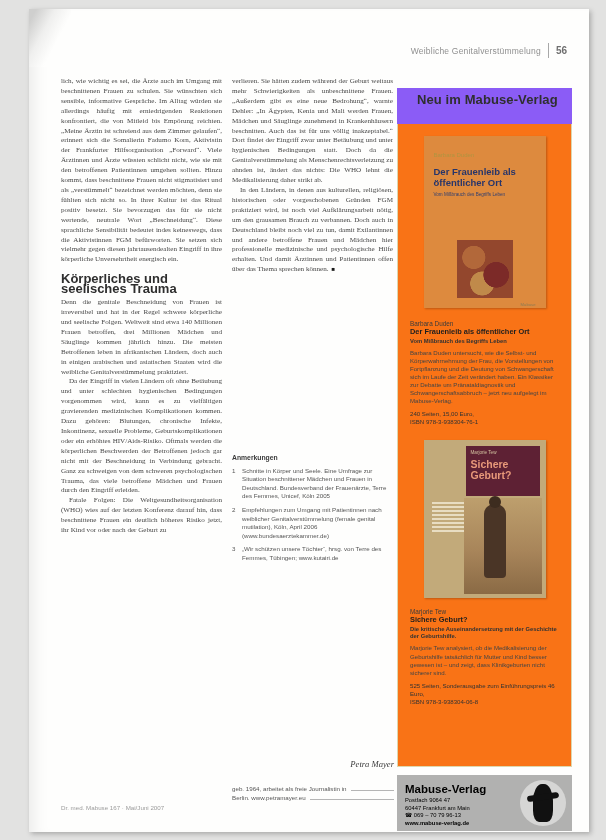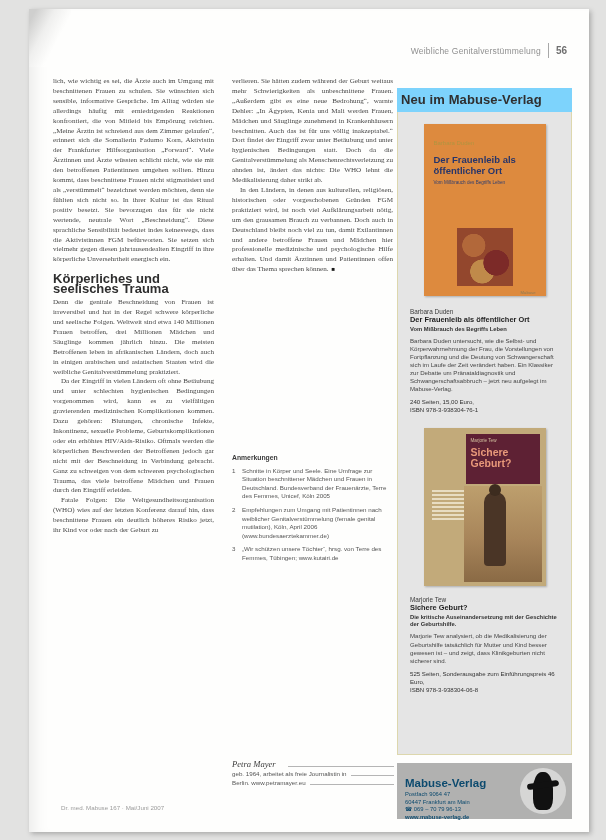--- a/index.html
+++ b/index.html
@@ -23,61 +23,61 @@
   }
   .section-title{font-size:8.5px;color:#909090;letter-spacing:.2px;}
   .header-sep{width:1px;height:15px;background:#a8a8a8;}
   .page-number{font-size:10px;font-weight:bold;color:#6f6f6f;}
   
   .col{
     position:absolute;top:68px;width:161px;overflow:hidden;
     font-family:"Liberation Serif",serif;font-size:7.1px;line-height:9.9px;
     color:#474747;text-align:justify;
   }
-  .col-left{left:24px;height:716px;}
+  .col-left{left:32px;height:716px;}
   .col-mid{left:203px;height:352px;}
   .col p{margin:0;}
   .col p.indent{text-indent:8px;}
   .subheading{
     font-family:"Liberation Sans",sans-serif;font-weight:bold;font-size:13px;
     color:#2e2e2e;margin:9px 0 4px;line-height:10px;text-align:left;
   }
   .end-mark{font-size:6px;color:#1a1a1a;margin-left:3px;}
   
   .notes{
     position:absolute;left:203px;top:445px;width:160px;
     font-size:6.2px;line-height:8.6px;color:#555;
   }
   .notes-heading{font-weight:bold;font-size:6.8px;color:#3a3a3a;margin:0 0 4px;}
   .note{display:flex;margin:0 0 5px;}
   .note-num{width:10px;flex:none;}
   .note-text{flex:1;}
   
   .author-block{position:absolute;left:203px;top:750px;width:162px;}
-  .author-row{display:flex;align-items:flex-end;gap:12px;}
+  .author-row{display:flex;align-items:flex-end;gap:12px;flex-direction:column;}
   .author-name{
     font-family:"Liberation Serif",serif;font-style:italic;font-size:8.6px;color:#3c3c3c;
     white-space:nowrap;
   }
   .fill-line{flex:1;border-bottom:1px solid #b5b5b5;height:1px;margin-bottom:2px;}
   .author-bio{font-size:6.2px;line-height:9px;color:#555;}
   .bio-row{display:flex;align-items:flex-end;gap:4px;border-bottom:0;}
   .bio-row span{white-space:nowrap;}
   
   .page-footer{
     position:absolute;left:32px;top:795px;font-size:6.2px;color:#9b9b9b;
   }
   
   .sidebar{position:absolute;left:368px;top:79px;width:175px;}
   .sb-header{
-    height:24px;background:#7dd3fc;color:#2f2f2f;font-weight:bold;font-size:13px;
-    line-height:24px;padding-left:4px;letter-spacing:.1px;
+    height:36px;background:#8b5cf6;color:#2f2f2f;font-weight:bold;font-size:13px;
+    line-height:24px;padding-left:20px;letter-spacing:.1px;
   }
   .sb-panel{
-    background:#e5e5e5;border:1px solid #ddd7ad;border-top:none;
+    background:#f97316;border:1px solid #ddd7ad;border-top:none;
     box-sizing:border-box;height:643px;padding:10px 11px 8px;
   }
   
   .cover1{
     width:122px;height:172px;margin:2px auto 12px;background:#dd8a3e;
     box-sizing:border-box;padding:16px 10px 8px;text-align:left;position:relative;
     box-shadow:1px 1px 2px rgba(0,0,0,.25);
   }
   .cover1 .c-author{font-size:6px;color:#b09440;margin-bottom:9px;}
   .cover1 .c-title{font-size:9.5px;font-weight:bold;color:#27356a;line-height:10.5px;}
@@ -120,21 +120,21 @@
     position:absolute;left:20px;top:6px;width:22px;height:74px;background:#4a3526;
     border-radius:10px 10px 4px 4px;
   }
   .cover2 .c2-figure::before{
     content:"";position:absolute;top:-8px;left:5px;width:12px;height:12px;border-radius:50%;
     background:#3d2c1f;
   }
   
   .sb-publisher{
     margin-top:8px;height:56px;background:#b1b1b0;position:relative;
-    padding:14px 8px;box-sizing:border-box;color:#0c4a6e;
+    padding:8px 8px;box-sizing:border-box;color:#000000;
   }
   .pub-name{font-size:11.5px;font-weight:bold;margin:0 0 2px;}
   .pub-line{font-size:5.8px;line-height:7.6px;margin:0;}
   .pub-site{font-size:5.8px;line-height:7.6px;margin:0;font-weight:bold;}
   .pub-logo{
     position:absolute;right:6px;top:5px;width:46px;height:46px;border-radius:50%;
     background:#d6d6d5;overflow:hidden;
   }
   .pub-logo::before{
     content:"";position:absolute;left:13px;top:4px;width:20px;height:38px;background:#111;

